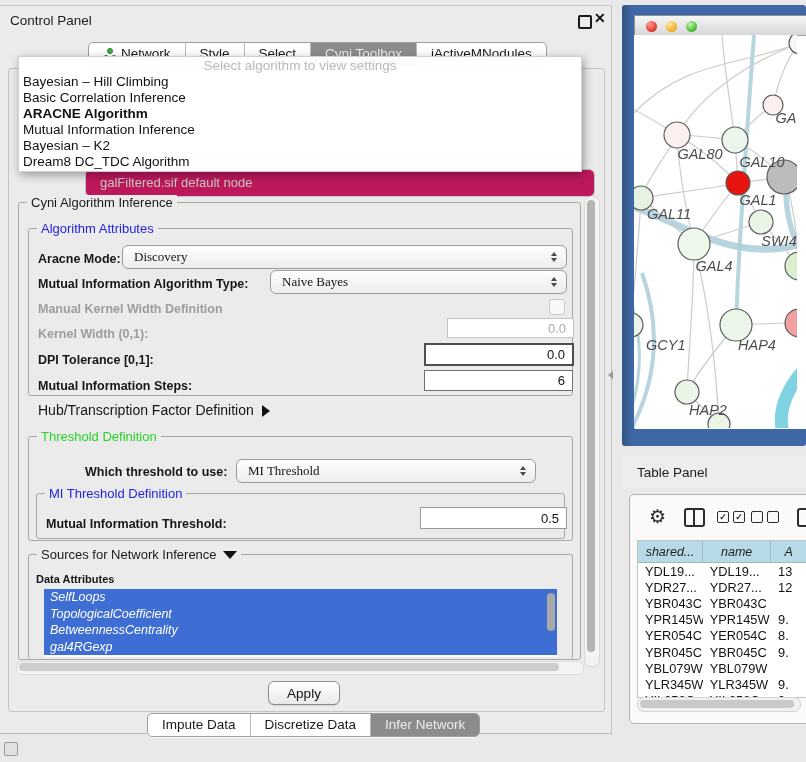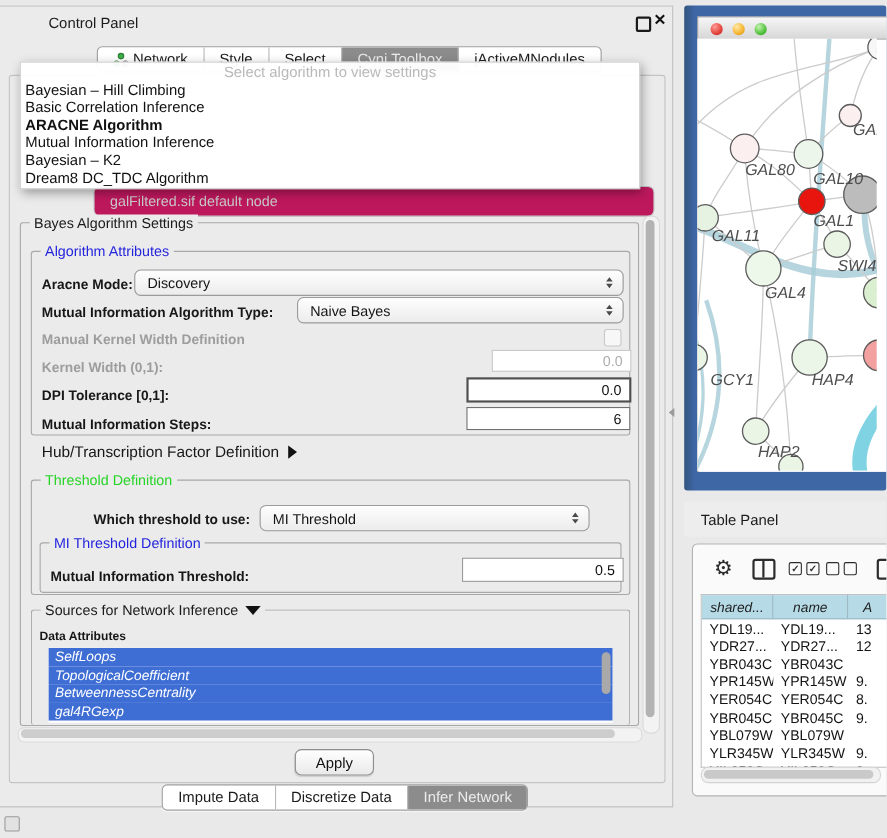--- a/index.html
+++ b/index.html
@@ -3,21 +3,21 @@
 <meta charset="utf-8">
 <style>
   html,body{margin:0;padding:0;background:#e9e9e9;width:806px;height:762px;overflow:hidden;
     font-family:"Liberation Sans",sans-serif;-webkit-font-smoothing:antialiased;}
   .abs{position:absolute;}
   #stage{position:relative;width:806px;height:762px;background:#e9e9e9;overflow:hidden;}
 
   
   #control-panel{left:0;top:5px;width:611px;height:727px;background:#ebebeb;
     border-top:1px solid #c6c6c6;border-right:1px solid #c2c2c2;border-bottom:1px solid #bdbdbd;}
-  .cp-title{left:10px;top:7px;font-size:13.5px;color:#1c1c1c;margin-left:34px;}
+  .cp-title{left:10px;top:7px;font-size:13.5px;color:#1c1c1c;}
   .win-btn-float{left:578px;top:9px;width:10px;height:10px;border:2px solid #1a1a1a;border-radius:2px;}
   .win-btn-close{left:594px;top:4px;font-size:14px;font-weight:bold;color:#111;}
 
   
   .seg{display:flex;border:1px solid #9e9e9e;border-radius:5px;background:#fff;overflow:hidden;
     font-size:13.5px;color:#1b1b1b;box-shadow:0 1px 0 rgba(255,255,255,.7);}
   .seg .item{padding:3px 14px;display:flex;align-items:center;gap:5px;border-right:1px solid #b9b9b9;
     height:16px;line-height:16px;white-space:nowrap;}
   .seg .item:last-child{border-right:none;}
   .seg .item.sel{background:#8c8c8c;color:#ececec;}
@@ -49,21 +49,21 @@
   .group{position:absolute;border:1px solid #a8a8a8;border-radius:3px;}
   .group>.glabel{position:absolute;top:-8px;left:8px;background:#ebebeb;padding:0 4px;font-size:13px;white-space:nowrap;}
   .glabel.black{color:#1a1a1a;}
   .glabel.blue{color:#2424dd;}
   .glabel.green{color:#28d428;}
 
   .flabel{position:absolute;font-size:12.5px;font-weight:bold;color:#171717;white-space:nowrap;}
   .flabel.dis{color:#9d9d9d;}
 
   .combo{position:absolute;border:1px solid #9b9b9b;border-radius:6px;background:linear-gradient(#fefefe,#ececec);
-    font-size:13px;color:#141414;display:flex;align-items:center;padding-left:11px;}
+    font-size:13px;color:#141414;display:flex;align-items:center;padding-left:11px;font-family:Liberation Serif, serif;}
   .stepper{position:absolute;right:9px;top:50%;transform:translateY(-50%);display:flex;flex-direction:column;gap:2px;}
   .tri-up{width:0;height:0;border-left:3.5px solid transparent;border-right:3.5px solid transparent;border-bottom:4.5px solid #4a4a4a;}
   .tri-dn{width:0;height:0;border-left:3.5px solid transparent;border-right:3.5px solid transparent;border-top:4.5px solid #4a4a4a;}
 
   .tinput{position:absolute;background:#fff;font-size:13px;color:#111;text-align:right;
     display:flex;align-items:center;justify-content:flex-end;padding-right:7px;}
   .tinput.dis{border:1px solid #c4c4c4;color:#adadad;}
   .tinput.strong{border:2px solid #4f4f4f;}
   .tinput.norm{border:1px solid #6f6f6f;}
   .tinput.plain{border:1px solid #9a9a9a;}
@@ -175,21 +175,21 @@
     </div>
 
     <div class="abs" id="settings-scroll-v">
         <div class="thumb"></div>
       </div>
     <div class="abs" id="settings-scroll-h">
         <div class="thumb"></div>
       </div>
 
     <div class="group" style="left:18px;top:196px;width:561px;height:456px;">
-      <span class="glabel black">Bayes Algorithm Settings</span>
+      <span class="glabel black">Cyni Algorithm Inference</span>
     </div>
 
     <div class="group" style="left:28px;top:222px;width:543px;height:166px;">
       <span class="glabel blue">Algorithm Attributes</span>
     </div>
 
     <div class="flabel" style="left:38px;top:246px;">Aracne Mode:</div>
     <div class="combo" style="left:122px;top:239px;width:432px;height:22px;">
       <span>Discovery</span>
       <span class="stepper">

